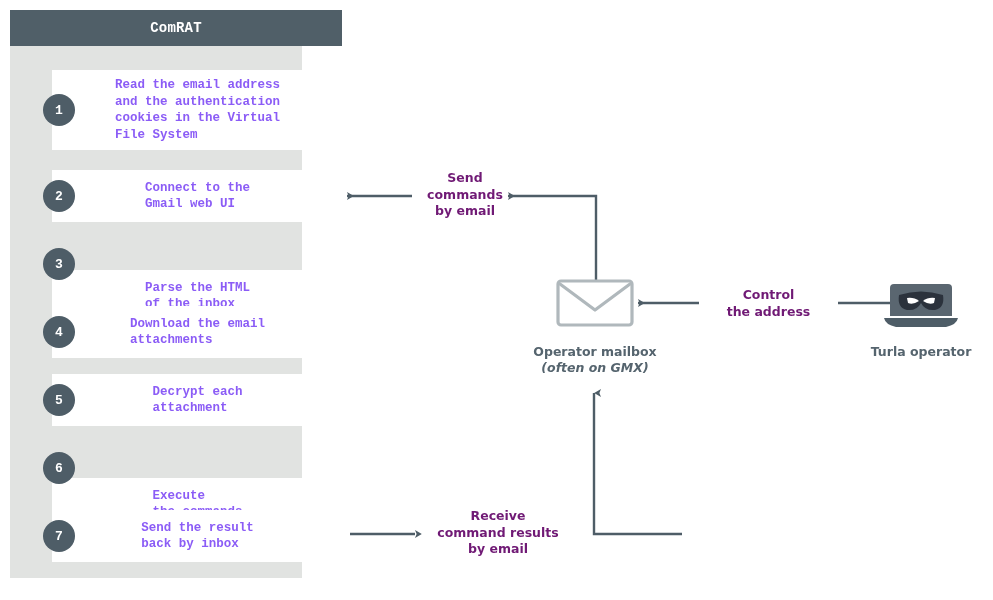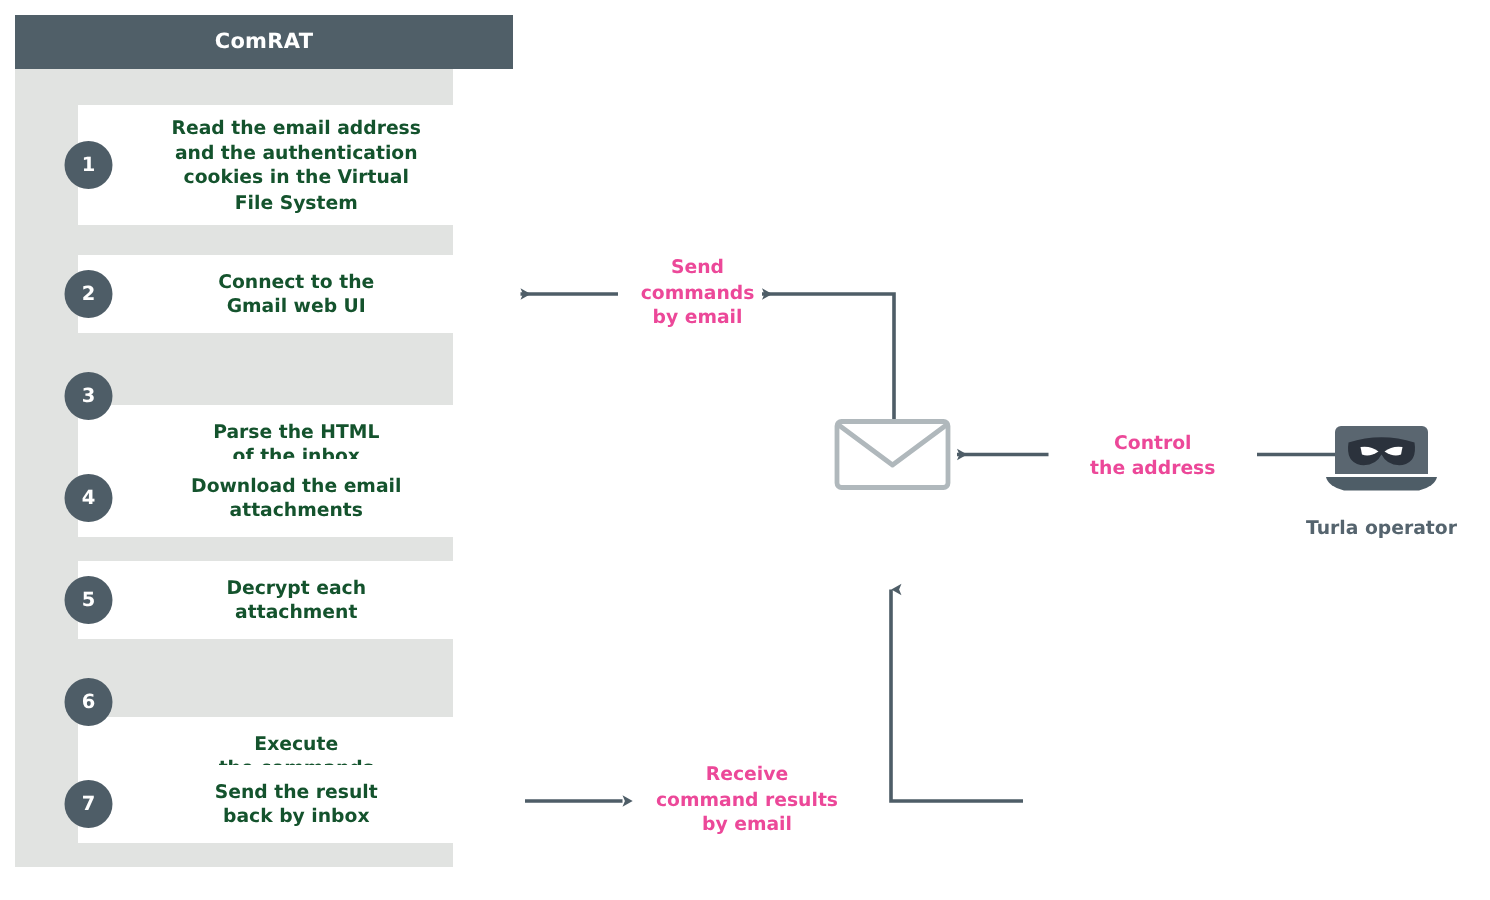--- a/index.html
+++ b/index.html
@@ -16,20 +16,21 @@
   }
 
   
   #comrat-panel {
     position: absolute;
     left: 10px;
     top: 10px;
     width: 292px;
     height: 568px;
     background: #E1E3E1;
+    font-family: Liberation Mono, monospace;
   }
   #comrat-header {
     position: absolute;
     left: 0;
     top: 0;
     width: 332px;
     height: 36px;
     background: #505F68;
     color: #ffffff;
     font-size: 14px;
@@ -55,25 +56,25 @@
     top: 0;
     width: 273px;
     background: #ffffff;
     display: flex;
     align-items: center;
     justify-content: center;
     box-sizing: border-box;
     padding: 4px 10px 4px 28px;
   }
   .step-text {
-    color: #14532d;
+    color: #8b5cf6;
     font-size: 12.5px;
     font-weight: bold;
     line-height: 16.5px;
-    text-align: center;
+    text-align: left;
     white-space: pre-line;
   }
   .step-badge {
     position: absolute;
     left: 33px;
     width: 32px;
     height: 32px;
     border-radius: 50%;
     background: #4E5D67;
     color: #ffffff;
@@ -88,21 +89,21 @@
   
   #diagram {
     position: absolute;
     left: 342px;
     top: 0;
     width: 651px;
     height: 600px;
   }
   .flow-label {
     position: absolute;
-    color: #ec4899;
+    color: #701a75;
     font-size: 12.5px;
     font-weight: bold;
     line-height: 16.5px;
     text-align: center;
     white-space: pre-line;
   }
   .node-caption {
     position: absolute;
     color: #55646E;
     font-size: 12.5px;
@@ -236,20 +237,24 @@
   <div class="flow-label" style="left:78px;top:508px;width:156px;">Receive
 command results
 by email</div>
 
   <div class="icon-box" style="left:214px;top:279px;width:78px;height:48px;">
     <svg width="78" height="48" viewBox="0 0 78 48">
       <rect x="2" y="2" width="74" height="44" rx="3" ry="3" fill="#ffffff" stroke="#B0B8BC" stroke-width="3.2"></rect>
       <path d="M4,5 L39,31 L74,5" fill="none" stroke="#B0B8BC" stroke-width="3.2" stroke-linejoin="round" stroke-linecap="round"></path>
     </svg>
   </div>
+  <div class="node-caption" style="left:143px;top:344px;">
+    <span>Operator mailbox</span>
+    <span class="sub">(often on GMX)</span>
+  </div>
 
   <div class="icon-box" style="left:540px;top:280px;width:78px;height:50px;">
     <svg width="78" height="50" viewBox="0 0 78 50">
       <path d="M12,4 h54 a4,4 0 0 1 4,4 v28 h-62 v-28 a4,4 0 0 1 4,-4 z" fill="#5A6670"></path>
       <path d="M2,38 h74 a18,11 0 0 1 -12,9 h-50 a18,11 0 0 1 -12,-9 z" fill="#4E5D67"></path>
       <path d="M17,15 q22,-7 44,0 q2,13 -8,15 q-10,1 -14,-7 q-4,8 -14,7 q-10,-2 -8,-15 z" fill="#2B323C"></path>
       <path d="M25,18 q7,-1 12,3 q-6,4 -11,2 z" fill="#ffffff"></path>
       <path d="M53,18 q-7,-1 -12,3 q6,4 11,2 z" fill="#ffffff"></path>
     </svg>
   </div>

